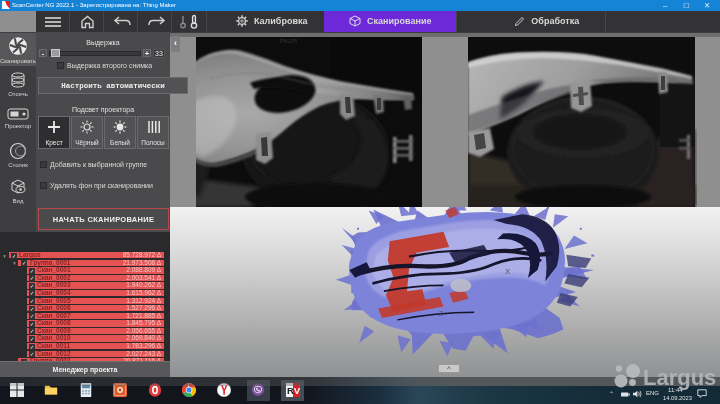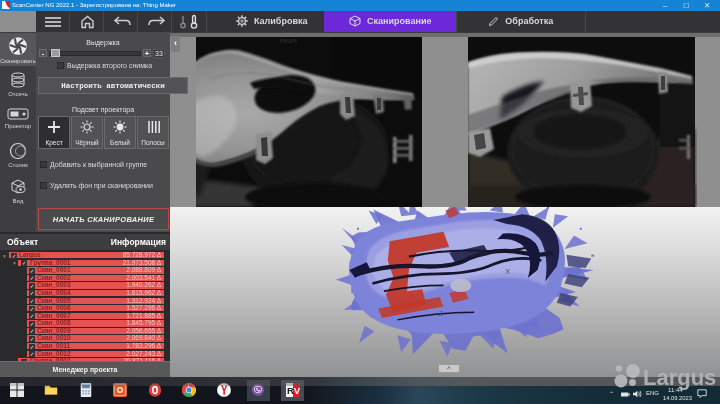--- a/index.html
+++ b/index.html
@@ -119,21 +119,21 @@
             <line x1="1.9" y1="10.1" x2="3.2" y2="8.8"></line>
             <line x1="8.8" y1="3.2" x2="10.1" y2="1.9"></line>
           </g>
         </svg>
       Калибровка</div>
     <div class="tab" style="left:288px;width:133px;background:#6d28d9;">
       <svg width="12" height="12" viewBox="0 0 12 12">
           <path d="M6 1 L11 3.5 L11 8.5 L6 11 L1 8.5 L1 3.5 Z M1 3.5 L6 6 L11 3.5 M6 6 L6 11" fill="none" stroke="#e0e0e0" stroke-width="1"></path>
         </svg>
       Сканирование</div>
-    <div class="tab" style="left:420px;width:130px;">
+    <div class="tab" style="left:452px;width:118px;">
       <svg width="11" height="11" viewBox="0 0 11 11">
           <path d="M1.5 9.5 L2 7.5 L8 1.5 L9.5 3 L3.5 9 Z" fill="none" stroke="#d0d0d0" stroke-width="1"></path>
         </svg>
       Обработка</div>
     <svg class="abs" style="left:703px;top:4px;" width="12" height="14" viewBox="0 0 12 14">
         <path d="M6 1 L6 8 M3 4 L3 6 Q3 9 6 9 Q9 9 9 6 L9 4" fill="none" stroke="#cfcfcf" stroke-width="1.2"></path>
         <circle cx="6" cy="11" r="1.4" fill="#cfcfcf"></circle>
       </svg>
   </div>
 
@@ -243,27 +243,23 @@
     </svg>
   <div class="abs" style="left:38px;top:139px;width:32px;text-align:center;font-size:6.5px;color:#e8e8e8;">Крест</div>
   <div class="abs" style="left:71px;top:139px;width:32px;text-align:center;font-size:6.5px;color:#e0e0e0;">Чёрный</div>
   <div class="abs" style="left:104px;top:139px;width:32px;text-align:center;font-size:6.5px;color:#e0e0e0;">Белый</div>
   <div class="abs" style="left:137px;top:139px;width:32px;text-align:center;font-size:6.5px;color:#e0e0e0;">Полосы</div>
 
   <div class="cb abs" style="left:40px;top:161px;"></div>
   <div class="cblbl abs" style="left:50px;top:161px;">Добавить к выбранной группе</div>
   <div class="cb abs" style="left:40px;top:182px;"></div>
   <div class="cblbl abs" style="left:50px;top:182px;">Удалять фон при сканировании</div>
-  <div class="pbtn abs" style="left:38px;top:208px;width:131px;height:22px;line-height:21px;border:1px solid #b54848;font-size:7.5px;background:#4a4a4c;letter-spacing:0.3px;font-style:italic;">НАЧАТЬ СКАНИРОВАНИЕ</div>
+  <div class="pbtn abs" style="left:38px;top:208px;width:131px;height:22px;line-height:21px;border:1px solid #b54848;font-size:7.5px;background:#4a4a4c;letter-spacing:0.3px;">НАЧАТЬ СКАНИРОВАНИЕ</div>
 
   <div id="tree" class="abs">
-    <div id="treehead">
-        <span style="position:absolute;left:7px;">Объект</span>
-        <span style="position:absolute;right:4px;">Информация</span>
-      </div>
     <span class="texp" style="left:2px;top:20.5px;color:#888;">▼</span>
     <div class="trow" style="left:9px;top:20.0px;width:155px;">
         <span class="tcb" style="left:2px;">✓</span>
         <span class="nm" style="left:10px;">Largus</span>
         <span class="val">85.728.972 Δ</span>
       </div>
     <span class="texp" style="left:12px;top:28.1px;color:#888;">▼</span>
     <div class="trow" style="left:18px;top:27.6px;width:146px;">
         <span class="tcb" style="left:3px;">✓</span>
         <span class="nm" style="left:12px;">Группа_0001</span>

